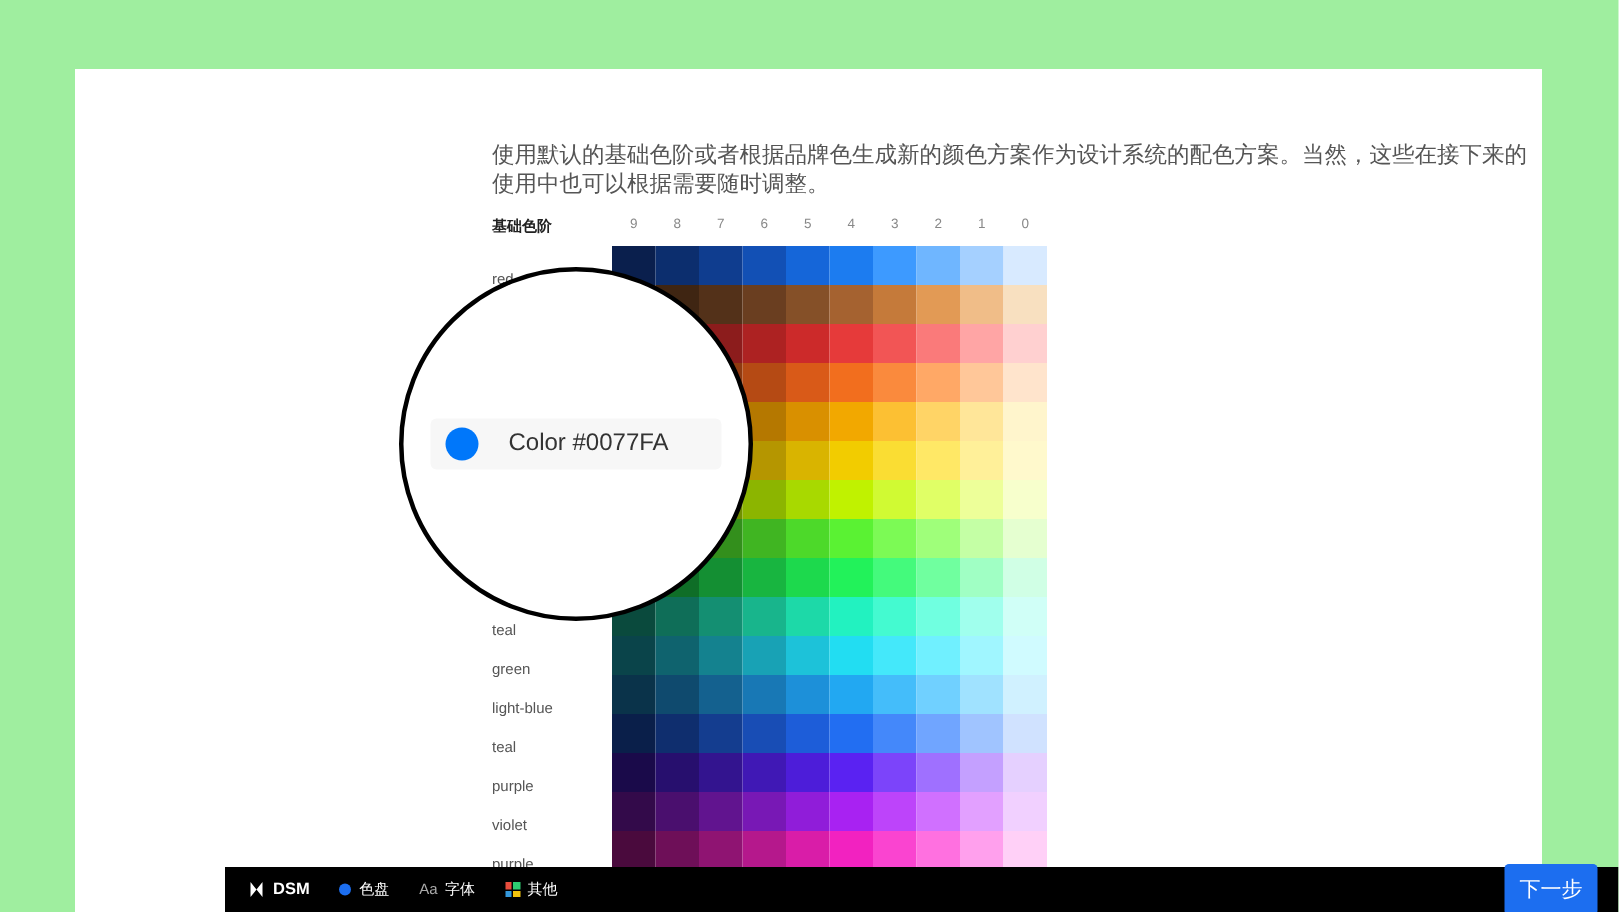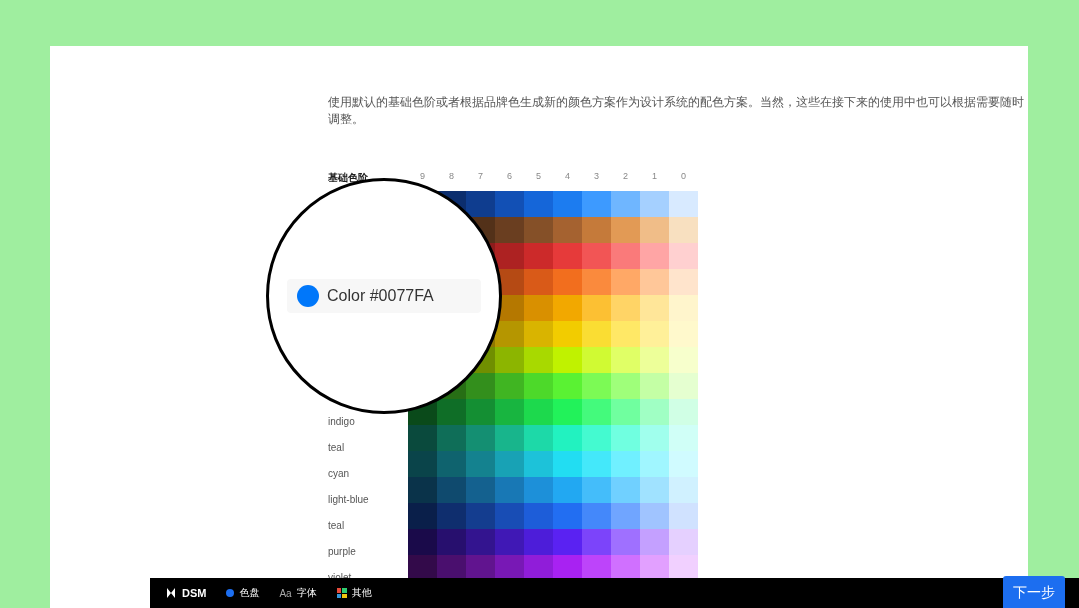--- a/index.html
+++ b/index.html
@@ -1,32 +1,32 @@
 <!DOCTYPE html>
 <html><head>
 <meta charset="utf-8">
 <style>
 *{margin:0;padding:0;box-sizing:border-box;font-family:-apple-system,BlinkMacSystemFont,"Segoe UI",sans-serif}
 body{background:#9fee9f;width:1079px;height:608px;overflow:hidden;position:relative}
 .canvas{position:absolute;left:50px;top:46px;width:978px;height:562px;background:#fff;overflow:hidden}
 .content{padding:48px 0 0 278px}
 .title{font-size:20px;font-weight:700;color:#111;margin-bottom:14px}
-.subtitle{font-size:12px;color:#555;margin-bottom:43px}
+.subtitle{font-size:15px;color:#555;margin-bottom:12px}
 .grid-area{display:flex;align-items:flex-start}
 .labels-col{width:80px;padding-top:0}
 .section-label{font-size:10px;font-weight:700;color:#222;margin-bottom:16px}
 .row-label{font-size:10px;color:#555;height:26px;line-height:26px}
 .swatch-rows{display:flex;flex-direction:column}
 .header-row{display:flex;height:16px;margin-bottom:4px}
 .header-cell{width:29px;text-align:center;font-size:9px;color:#888}
 .swatch-row{display:flex;height:26px}
 .swatch{width:29px;height:26px}
 .magnifier{position:absolute;left:216px;top:132px;width:236px;height:236px;border:3px solid #000;border-radius:50%;background:#fff;z-index:10;display:flex;flex-direction:column;justify-content:center;padding:0 18px}
 .mag-label{font-size:14px;color:#555;margin-bottom:28px;padding-left:6px}
-.mag-input{display:flex;align-items:center;background:#f7f7f7;border-radius:4px;padding:6px 10px;gap:8px}
+.mag-input{display:flex;align-items:center;background:#f7f7f7;border-radius:4px;padding:6px 10px;gap:20px}
 .mag-dot{width:22px;height:22px;border-radius:50%;background:#0077FA}
 .mag-text{font-size:16px;color:#333}
 .toolbar{position:absolute;left:150px;right:0;bottom:0;height:30px;background:#000;display:flex;align-items:center;padding:0 14px;gap:20px;z-index:20}
 .tb-logo{display:flex;align-items:center;gap:4px;color:#fff;font-size:11px;font-weight:700}
 .tb-item{display:flex;align-items:center;gap:5px;color:#fff;font-size:10px;cursor:pointer}
 .tb-dot{width:8px;height:8px;border-radius:50%}
 .tb-aa{font-size:10px;color:#aaa}
 .tb-grid-icon{width:10px;height:10px;display:grid;grid-template-columns:1fr 1fr;gap:1px}
 .tb-grid-icon span{width:100%;height:100%}
 .tb-next{margin-left:auto;background:#1c6ef0;color:#fff;font-size:14px;padding:8px 10px;border-radius:3px;cursor:pointer;border:none}
@@ -45,21 +45,21 @@
             <div class="row-label">red</div>
             <div class="row-label"></div>
             <div class="row-label"></div>
             <div class="row-label"></div>
             <div class="row-label"></div>
             <div class="row-label"></div>
             <div class="row-label"></div>
             <div class="row-label">light-green</div>
             <div class="row-label">indigo</div>
             <div class="row-label">teal</div>
-            <div class="row-label">cyan</div>
+            <div class="row-label">green</div>
             <div class="row-label">light-blue</div>
             <div class="row-label">teal</div>
             <div class="row-label">purple</div>
             <div class="row-label">violet</div>
             <div class="row-label">purple</div>
           </div>
       </div>
       <div class="swatch-rows">
         <div class="header-row" id="header-row">
             <div class="header-cell">9</div>

